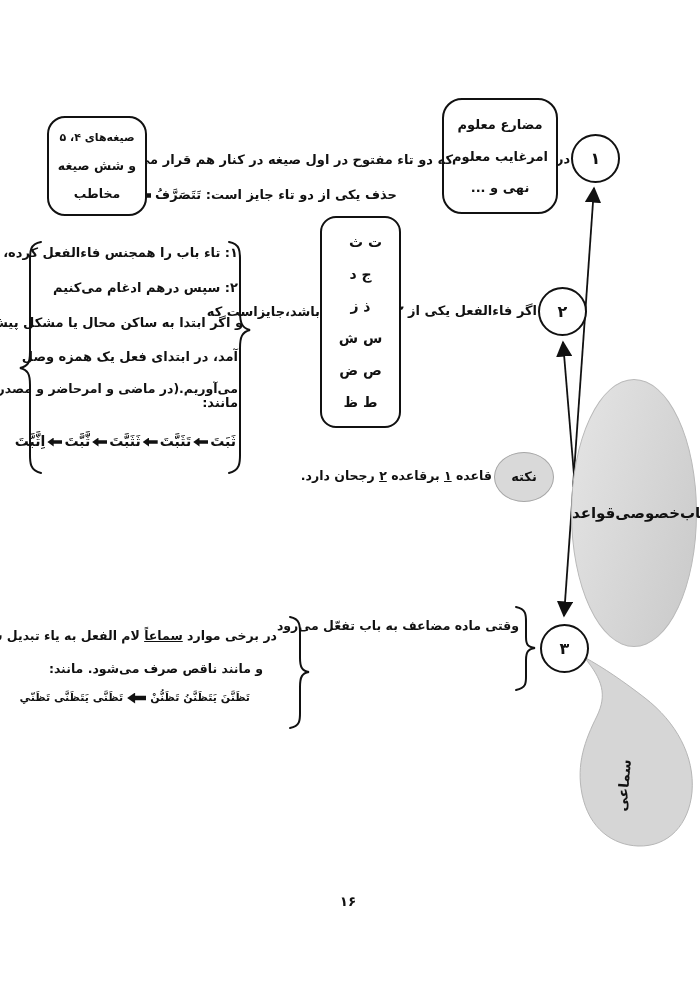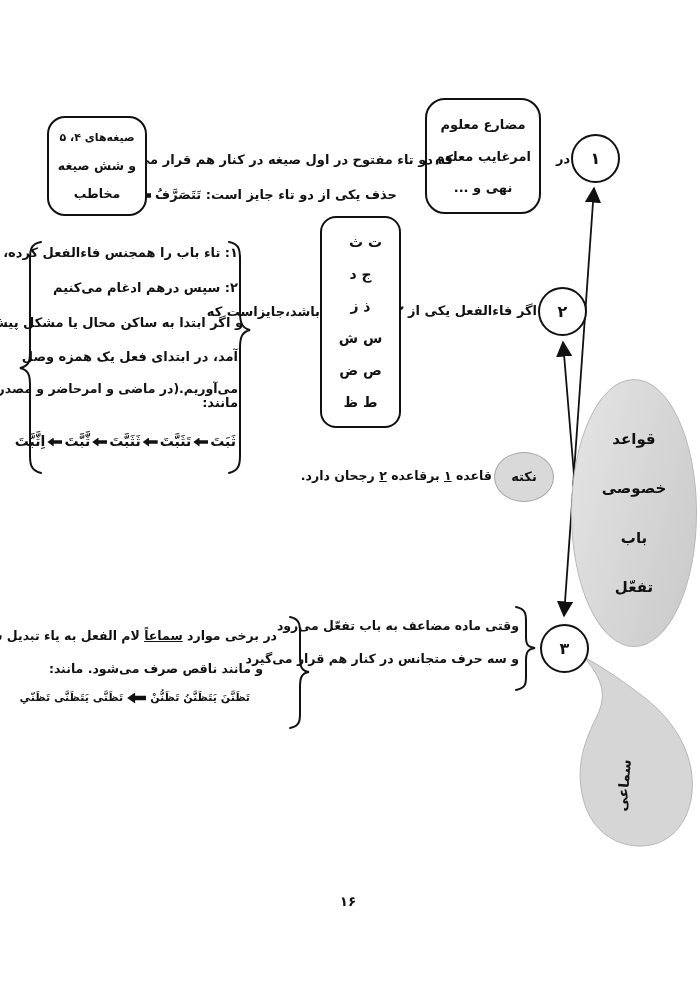--- a/index.html
+++ b/index.html
@@ -10,21 +10,21 @@
   .rbox{border:2px solid #111;border-radius:20px;background:#fff;display:flex;flex-direction:column;
         justify-content:space-evenly;align-items:center;text-align:center;}
   .rbox .bl{direction:rtl;font-weight:bold;white-space:nowrap;}
   .circ{border:2.5px solid #111;border-radius:50%;background:#fff;display:flex;align-items:center;
         justify-content:center;font-weight:bold;font-size:16px;}
   .barrow{display:inline-block;width:19px;height:11px;background:#111;vertical-align:middle;margin:0 4px;
         clip-path:polygon(0 50%,42% 0,42% 30%,100% 30%,100% 70%,42% 70%,42% 100%);}
   .barrow.sm{width:15px;height:9px;margin:0 2px;}
   .u{text-decoration:underline;}
   .ellipse-main{border-radius:50%;background:linear-gradient(105deg,#e5e5e5,#c9c9c9);
-        border:1px solid #b8b8b8;display:flex;flex-direction:column;justify-content:space-evenly;
+        border:1px solid #b8b8b8;display:flex;flex-direction:row;justify-content:space-evenly;
         align-items:center;text-align:center;}
   .ellipse-main .bl{direction:rtl;font-weight:bold;font-size:15px;}
   .note-ell{border-radius:50%;background:#d9d9d9;border:1px solid #a5a5a5;display:flex;
         align-items:center;justify-content:center;}
   svg{position:absolute;left:0;top:0;pointer-events:none;}
 </style>
 </head>
 <body>
 
 <div id="page">
@@ -51,21 +51,21 @@
     </div>
   <div class="abs circ" style="left:538px;top:287px;width:45px;height:45px;">
       <span>۲</span>
     </div>
   <div class="abs circ" style="left:540px;top:624px;width:45px;height:45px;">
       <span>۳</span>
     </div>
 
   <div class="abs txt" style="left:556px;top:150px;font-size:13px;">در</div>
 
-  <div class="abs rbox" style="left:425px;top:98px;width:112px;height:112px;">
+  <div class="abs rbox" style="left:442px;top:98px;width:112px;height:112px;">
     <span class="bl" style="font-size:13px;">مضارع معلوم</span>
     <span class="bl" style="font-size:13px;">امرغایب معلوم</span>
     <span class="bl" style="font-size:13px;">نهی و ...</span>
   </div>
 
   <div class="abs txt" style="right:247px;top:151px;font-size:13px;">که دو تاء مفتوح در اول صیغه در کنار هم قرار می‌گیرد، یعنی</div>
 
   <div class="abs txt" style="right:303px;top:186px;font-size:13px;">
     <span>حذف یکی از دو تاء جایز است: تَتَصَرَّفُ</span><span class="barrow"></span><span>تَصَرَّفُ</span>
   </div>
@@ -106,21 +106,20 @@
   </div>
 
   <div class="abs ellipse-main" style="left:571px;top:379px;width:126px;height:268px;padding:18px 0;box-sizing:border-box;">
     <span class="bl">قواعد</span>
     <span class="bl">خصوصی</span>
     <span class="bl">باب</span>
     <span class="bl">تفعّل</span>
   </div>
 
   <div class="abs txt" style="right:181px;top:618px;font-size:12.5px;">وقتی ماده مضاعف به باب تفعّل می‌رود</div>
-  <div class="abs txt" style="right:181px;top:651px;font-size:12.5px;">و سه حرف متجانس در کنار هم قرار می‌گیرد</div>
 
   <div class="abs txt" style="right:423px;top:628px;font-size:12.5px;">
     <span>در برخی موارد </span><span class="u">سماعاً</span><span> لام الفعل به یاء تبدیل شده</span>
   </div>
   <div class="abs txt" style="right:437px;top:661px;font-size:12.5px;">و مانند ناقص صرف می‌شود. مانند:</div>
   <div class="abs txt" style="right:450px;top:691px;font-size:11px;">
     <span>تَظَنَّنَ یَتَظَنَّنُ تَظَنُّنْ</span><span class="barrow"></span><span>تَظَنَّی یَتَظَنَّی تَظَنّي</span>
   </div>
 
   <div class="abs txt" style="left:598px;top:776px;font-size:14px;transform:rotate(-85deg);transform-origin:center;">سماعی</div>

